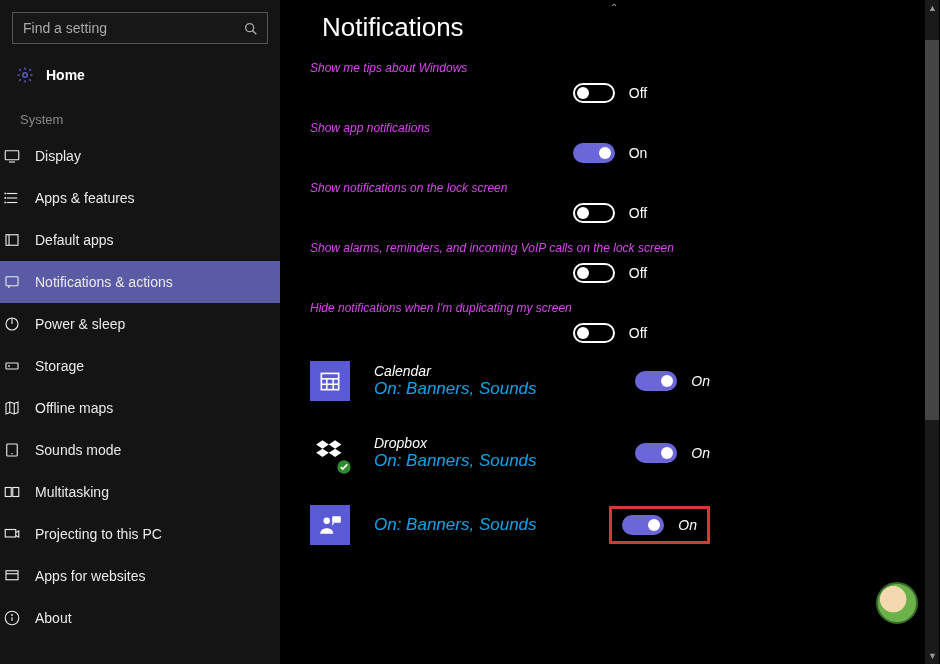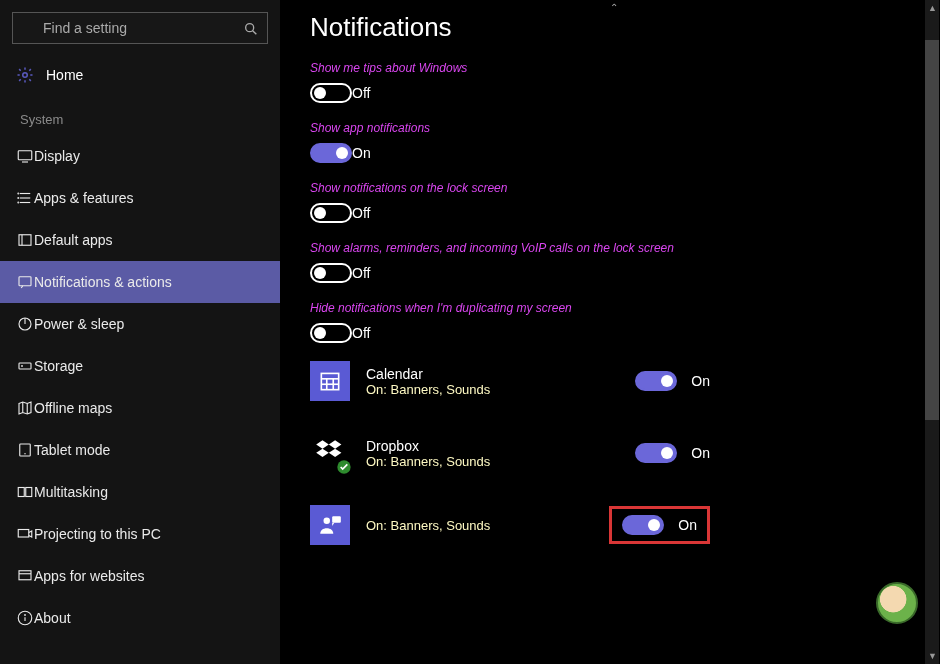--- a/index.html
+++ b/index.html
@@ -26,21 +26,20 @@
 .search-wrap {
   padding: 12px;
 }
 .search-box {
   position: relative;
   border: 1px solid #555;
   background: #171717;
   height: 32px;
   display: flex;
   align-items: center;
-  padding-left: 20px;
 }
 .search-input {
   background: transparent;
   border: none;
   color: #aaa;
   padding: 0 10px;
   width: 100%;
   font-size: 14px;
   outline: none;
 }
@@ -58,33 +57,33 @@
   align-items: center;
   padding: 10px 16px;
   gap: 12px;
 }
 .home-row .gear {
   width: 18px; height: 18px;
   stroke: #5a5abf;
   fill: none;
 }
 .home-label {
-  font-weight: 400;
+  font-weight: 700;
   font-size: 14px;
 }
 .section-label {
   color: #8a8a8a;
   font-size: 13px;
   padding: 18px 16px 8px 20px;
 }
 .nav-item {
   display: flex;
   align-items: center;
-  gap: 0;
-  padding: 12px 16px;
+  gap: 14px;
+  padding: 12px 3px;
   font-size: 14px;
   color: #eaeaea;
   cursor: pointer;
 }
 .nav-item.active {
   background: #5b5ba5;
 }
 .nav-icon {
   width: 18px; height: 18px;
   flex-shrink: 0;
@@ -101,34 +100,36 @@
 .scrollup {
   position: absolute;
   top: 2px;
   left: 50%;
   font-size: 10px;
   color: #aaa;
 }
 .page-title {
   font-size: 26px;
   font-weight: 300;
-  margin: 4px 0 18px 0;
+  margin: 4px 0 18px 12px;
 }
 .setting {
   margin-bottom: 18px;
 }
 .setting-label {
   font-size: 12px;
   margin-bottom: 8px;
   color: #d946ef;
   font-style: italic;
 }
 .toggle-row {
   display: flex;
   align-items: center;
+  gap: 14px;
+  justify-content: center;
 }
 .toggle {
   width: 42px;
   height: 20px;
   border: 2px solid #fff;
   border-radius: 20px;
   position: relative;
   background: #000;
   flex-shrink: 0;
 }
@@ -152,40 +153,41 @@
   font-size: 14px;
 }
 .source-title {
   font-size: 24px;
   font-weight: 300;
   margin: 30px 0 20px 0;
 }
 .app-row {
   display: flex;
   align-items: center;
-  gap: 16px;
+  gap: 24px;
   margin-bottom: 32px;
   width: 400px;
+  font-style: italic;
 }
 .app-icon {
   width: 40px; height: 40px;
   flex-shrink: 0;
   display: flex;
   align-items: center;
   justify-content: center;
 }
 .app-icon.purple { background: #5a5ad4; }
 .app-info { flex: 1; }
 .app-name {
   font-size: 14px;
   color: #fff;
 }
 .app-sub {
-  font-size: 13px;
-  color: #fef9c3;
+  font-size: 17px;
+  color: #0ea5e9;
 }
 .app-toggle-wrap {
   display: flex;
   align-items: center;
   gap: 14px;
 }
 .highlight {
   padding: 6px 10px;
   border: 3px solid #d93636;
 }
@@ -303,21 +305,21 @@
               <line x1="9" y1="4" x2="9" y2="18"></line>
               <line x1="15" y1="6" x2="15" y2="20"></line>
             </svg></span>
           <span>Offline maps</span>
         </div>
         <div class="nav-item">
           <span class="nav-icon"><svg viewBox="0 0 24 24" stroke="#eaeaea" fill="none" stroke-width="1.5">
               <rect x="5" y="4" width="14" height="16" rx="1"></rect>
               <line x1="11" y1="17" x2="13" y2="17"></line>
             </svg></span>
-          <span>Tablet mode</span>
+          <span>Sounds mode</span>
         </div>
         <div class="nav-item">
           <span class="nav-icon"><svg viewBox="0 0 24 24" stroke="#eaeaea" fill="none" stroke-width="1.5">
               <rect x="3" y="6" width="8" height="12"></rect>
               <rect x="13" y="6" width="8" height="12"></rect>
             </svg></span>
           <span>Multitasking</span>
         </div>
         <div class="nav-item">
           <span class="nav-icon"><svg viewBox="0 0 24 24" stroke="#eaeaea" fill="none" stroke-width="1.5">

